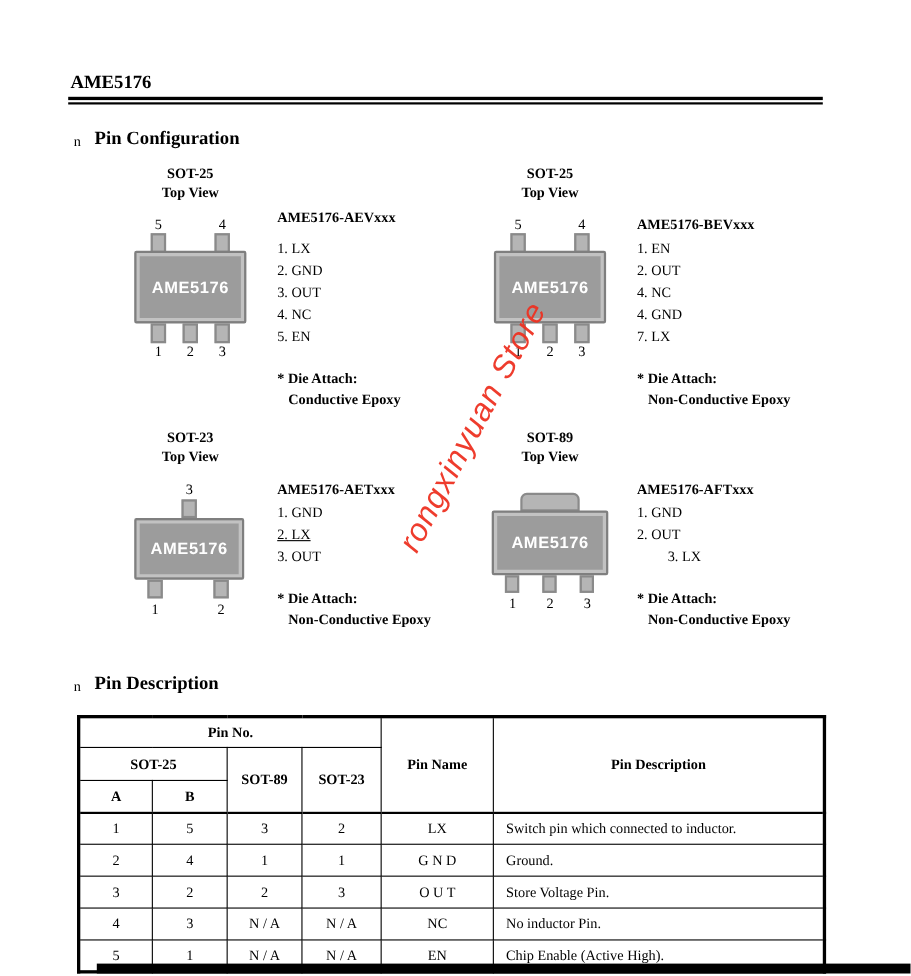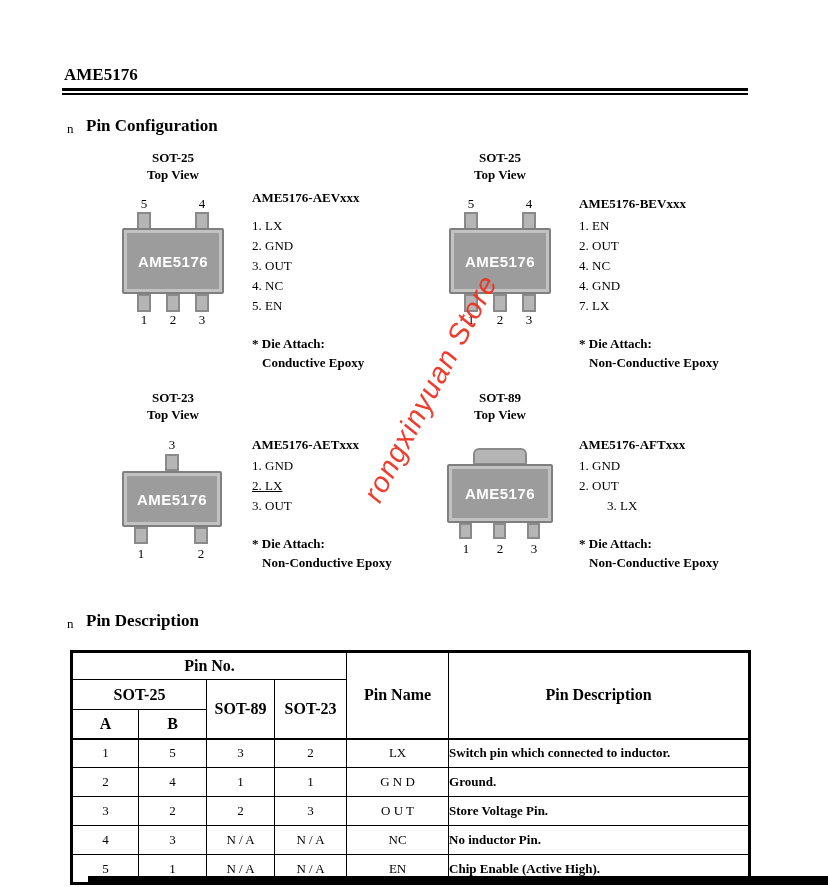--- a/index.html
+++ b/index.html
@@ -37,23 +37,23 @@
   
   .watermark { left:253px; top:372px; width:355px; text-align:center;
                font-family:"Liberation Sans", sans-serif; font-style:italic;
                font-size:29px; letter-spacing:1px; color:#ee3222; opacity:0.95;
                transform:rotate(-62deg); white-space:nowrap; z-index:5; }
 
   
   .pin-table { left:70px; top:650px; width:678px; border-collapse:collapse;
                table-layout:fixed; border:3px solid #000; }
   .pin-table th, .pin-table td { border:1px solid #000; }
-  .pin-table th { font-size:16px; font-weight:bold; text-align:center; }
+  .pin-table th { font-size:13px; font-weight:bold; text-align:center; }
   .pin-table td { font-size:13px; text-align:center; height:29px; }
-  .pin-table td.pdesc { text-align:left; padding-left:0;font-weight:bold; }
+  .pin-table td.pdesc { text-align:left; padding-left:11px; }
   tr.hr1 th { height:28px; }
   tr.hr2 th { height:30px; }
   tr.hr3 th { height:29px; }
   tr.first td { border-top:2px solid #000; }
 
   .bottom-bar { left:88px; top:876px; width:740px; height:9px; background:#000; z-index:6; }
 </style>
 </head>
 <body>
 

